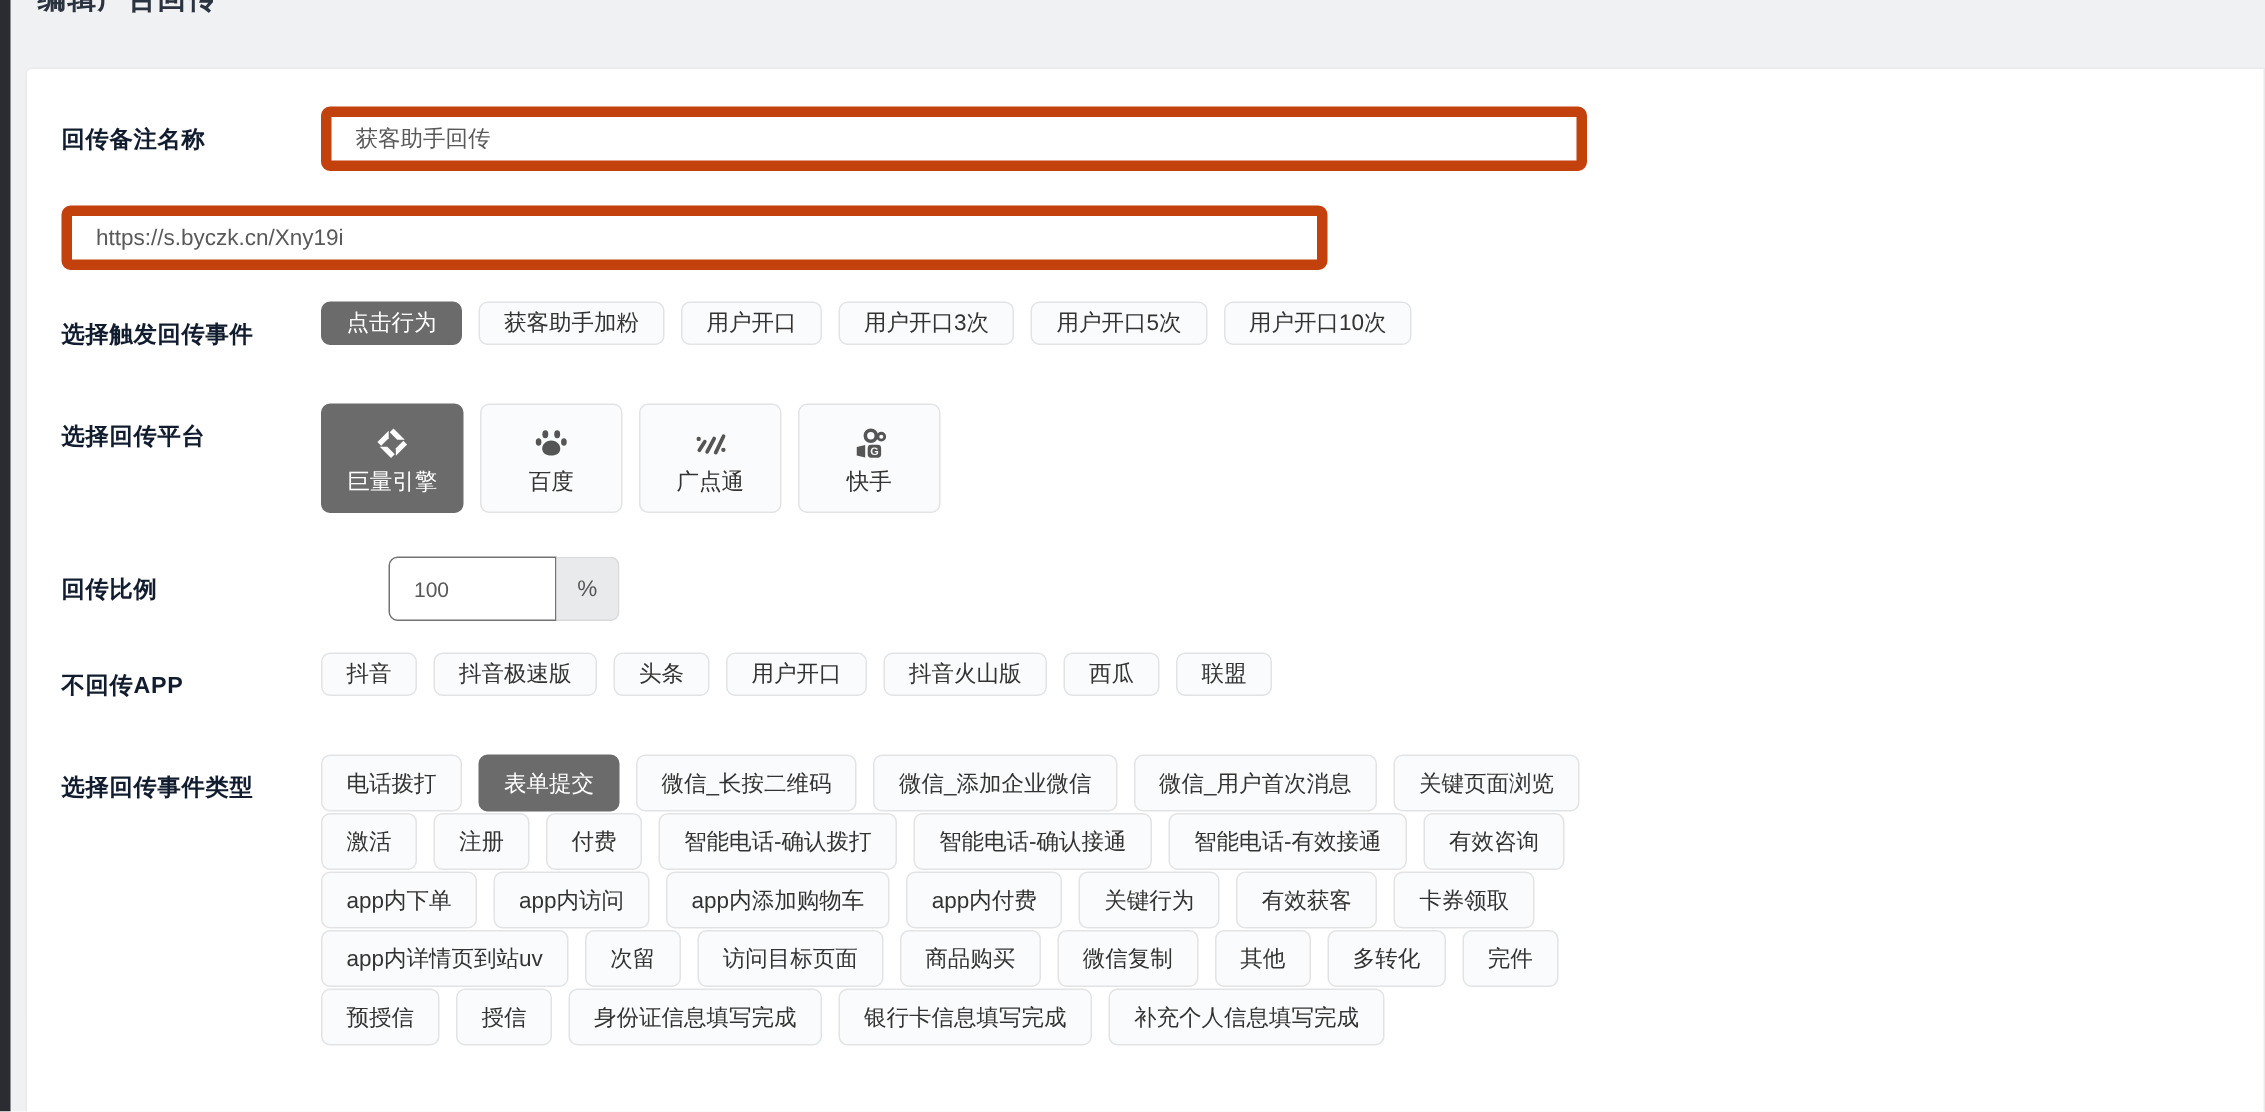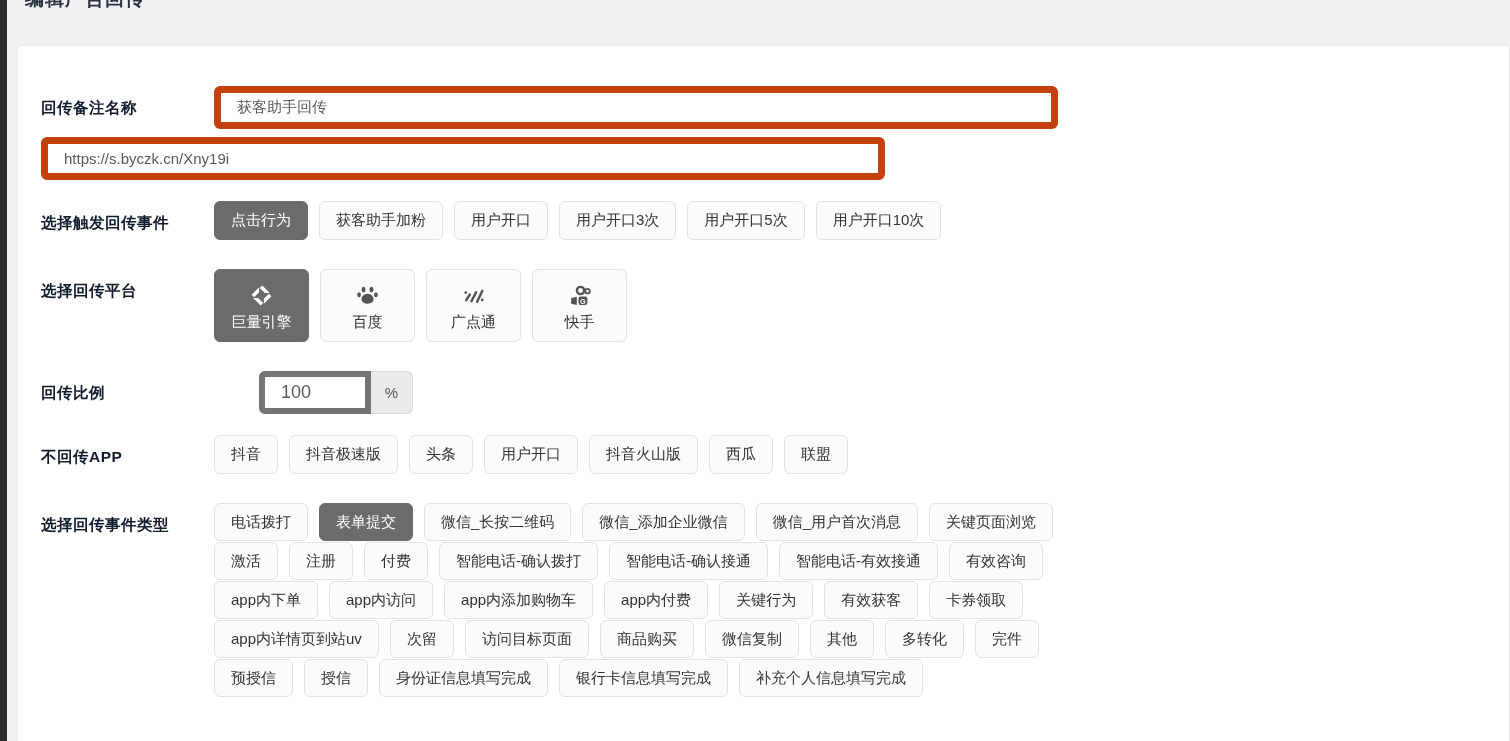--- a/index.html
+++ b/index.html
@@ -19,54 +19,54 @@
     background:#ffffff;border:1px solid #e8eaed;border-radius:4px 0 0 0;
     box-sizing:border-box;
   }
   .row{position:absolute;left:23px;right:10px;display:flex;align-items:flex-start;}
   .row .field-label{
     width:173px;flex:0 0 173px;padding-top:12px;
     font-size:15.5px;font-weight:700;color:#111c2e;letter-spacing:0.5px;
   }
   .controls{flex:1;display:flex;flex-wrap:wrap;gap:11px;align-items:flex-start;}
 
-  .r1{top:40px;} .r2{top:91px;} .r3{top:155px;} .r4{top:223px;justify-content:center;}
+  .r1{top:25px;} .r2{top:91px;} .r3{top:155px;} .r4{top:223px;justify-content:center;}
   .r5{top:325px;gap:45px;} .r6{top:389px;} .r7{top:457px;}
 
   .text-input{
     width:844px;height:43px;box-sizing:border-box;
     border:7px solid #c2410c;border-radius:6px;background:#fff;
     padding:0 16px;font-size:15px;color:#595959;outline:none;
     font-family:inherit;
   }
 
   .chip{
-    height:39px;display:inline-flex;align-items:center;justify-content:center;
+    height:29px;display:inline-flex;align-items:center;justify-content:center;
     padding:0 16px;background:#fafbfc;border:1px solid #e2e3e5;border-radius:6px;
     font-size:15px;color:#333;cursor:pointer;font-family:inherit;white-space:nowrap;
   }
   .chip.selected{background:#6b6b6b;border-color:#6b6b6b;color:#fff;}
 
   .card{
     width:95px;height:73px;box-sizing:border-box;
     display:flex;flex-direction:column;align-items:center;justify-content:center;gap:5px;
     background:#fafbfc;border:1px solid #e2e3e5;border-radius:6px;
     font-size:15px;color:#333;cursor:pointer;
   }
   .card .card-icon{color:#555;height:26px;display:flex;align-items:center;}
   .card .card-icon svg{display:block;}
   .card.selected{background:#6b6b6b;border-color:#6b6b6b;color:#fff;}
   .card.selected .card-icon{color:#fff;}
   .card-label{line-height:1;}
 
   .ratio-group{display:flex;}
   .ratio-input{
     width:112px;height:43px;box-sizing:border-box;
-    border:6px solid #737373;border-radius:6px 0 0 6px;background:#fff;
-    padding:0 16px;font-size:18px;color:#595959;outline:none;font-family:inherit;
+    border:1px solid #737373;border-radius:6px 0 0 6px;background:#fff;
+    padding:0 16px;font-size:14px;color:#595959;outline:none;font-family:inherit;
   }
   .ratio-addon{
     width:42px;height:43px;box-sizing:border-box;
     display:flex;align-items:center;justify-content:center;
     background:#e9eaec;border:1px solid #d9d9d9;border-left:none;
     border-radius:0 6px 6px 0;font-size:15px;color:#555;
   }
 
   .chip-col{display:flex;flex-direction:column;gap:1px;}
   .chip-row{display:flex;gap:11px;}

